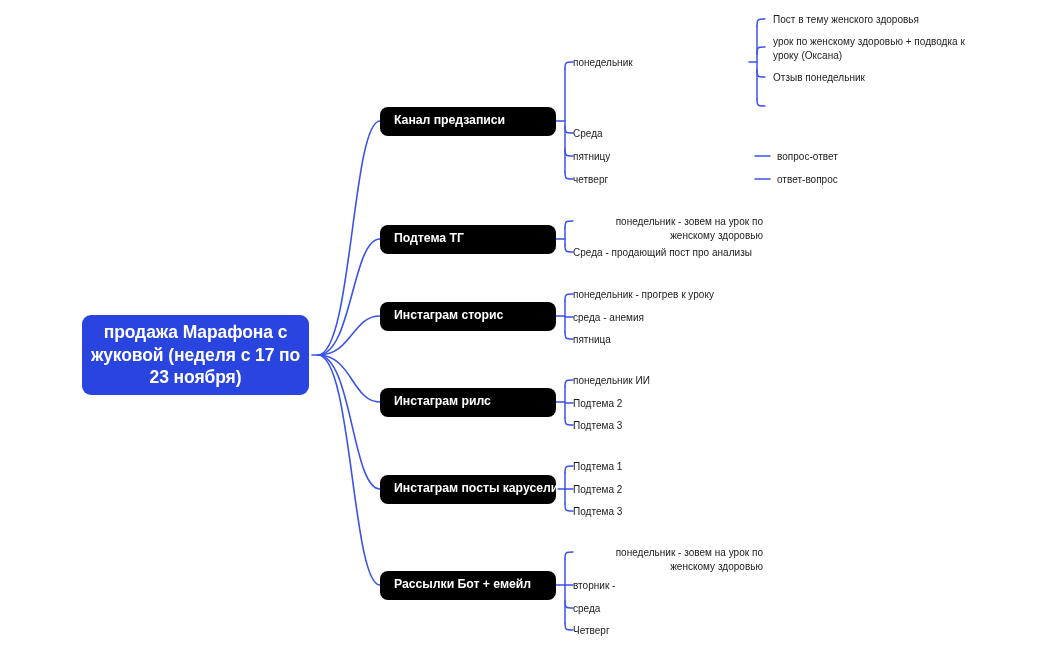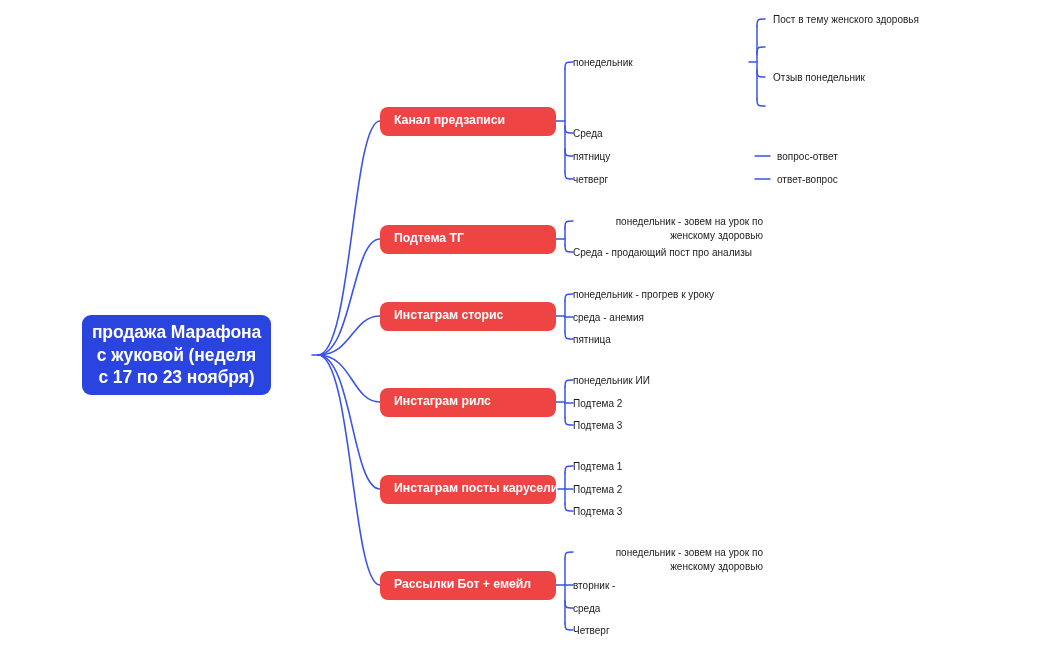--- a/index.html
+++ b/index.html
@@ -26,21 +26,21 @@
     width: 1050px;
     height: 650px;
     pointer-events: none;
   }
 
   
   .root-node {
     position: absolute;
     left: 82px;
     top: 315px;
-    width: 189px;
+    width: 227px;
     height: 80px;
     background: #2a44e0;
     border-radius: 9px;
     display: flex;
     align-items: center;
     justify-content: center;
     box-sizing: border-box;
     padding: 4px 8px;
   }
   .root-node .root-label {
@@ -51,21 +51,21 @@
     text-align: center;
     letter-spacing: -0.1px;
   }
 
   
   .branch-node {
     position: absolute;
     left: 380px;
     width: 176px;
     height: 29px;
-    background: #ef4444;
+    background: #000000;
     border-radius: 8px;
     display: flex;
     align-items: center;
     box-sizing: border-box;
     padding: 0 14px;
   }
   .branch-node .branch-label {
     color: #ffffff;
     font-size: 12.3px;
     font-weight: bold;
@@ -163,20 +163,21 @@
 
   <div class="branch-node" style="top:106.5px">
     <span class="branch-label">Канал предзаписи</span>
   </div>
   <div class="leaf l2" style="top:56px">понедельник</div>
   <div class="leaf l2" style="top:127px">Среда</div>
   <div class="leaf l2" style="top:150px">пятницу</div>
   <div class="leaf l2" style="top:173px">четверг</div>
 
   <div class="leaf l3 wide3" style="top:13px">Пост в тему женского здоровья</div>
+  <div class="leaf l3 wide3" style="top:35px">урок по женскому здоровью  + подводка к уроку (Оксана)</div>
   <div class="leaf l3 wide3" style="top:71px">Отзыв понедельник</div>
 
   <div class="leaf" style="left:777px; top:150px">вопрос-ответ</div>
   <div class="leaf" style="left:777px; top:173px">ответ-вопрос</div>
 
   <div class="branch-node" style="top:224.5px">
     <span class="branch-label">Подтема ТГ</span>
   </div>
   <div class="leaf l2 wide" style="top:215px">понедельник - зовем на урок по женскому здоровью</div>
   <div class="leaf l2" style="top:246px">Среда - продающий пост про анализы</div>

